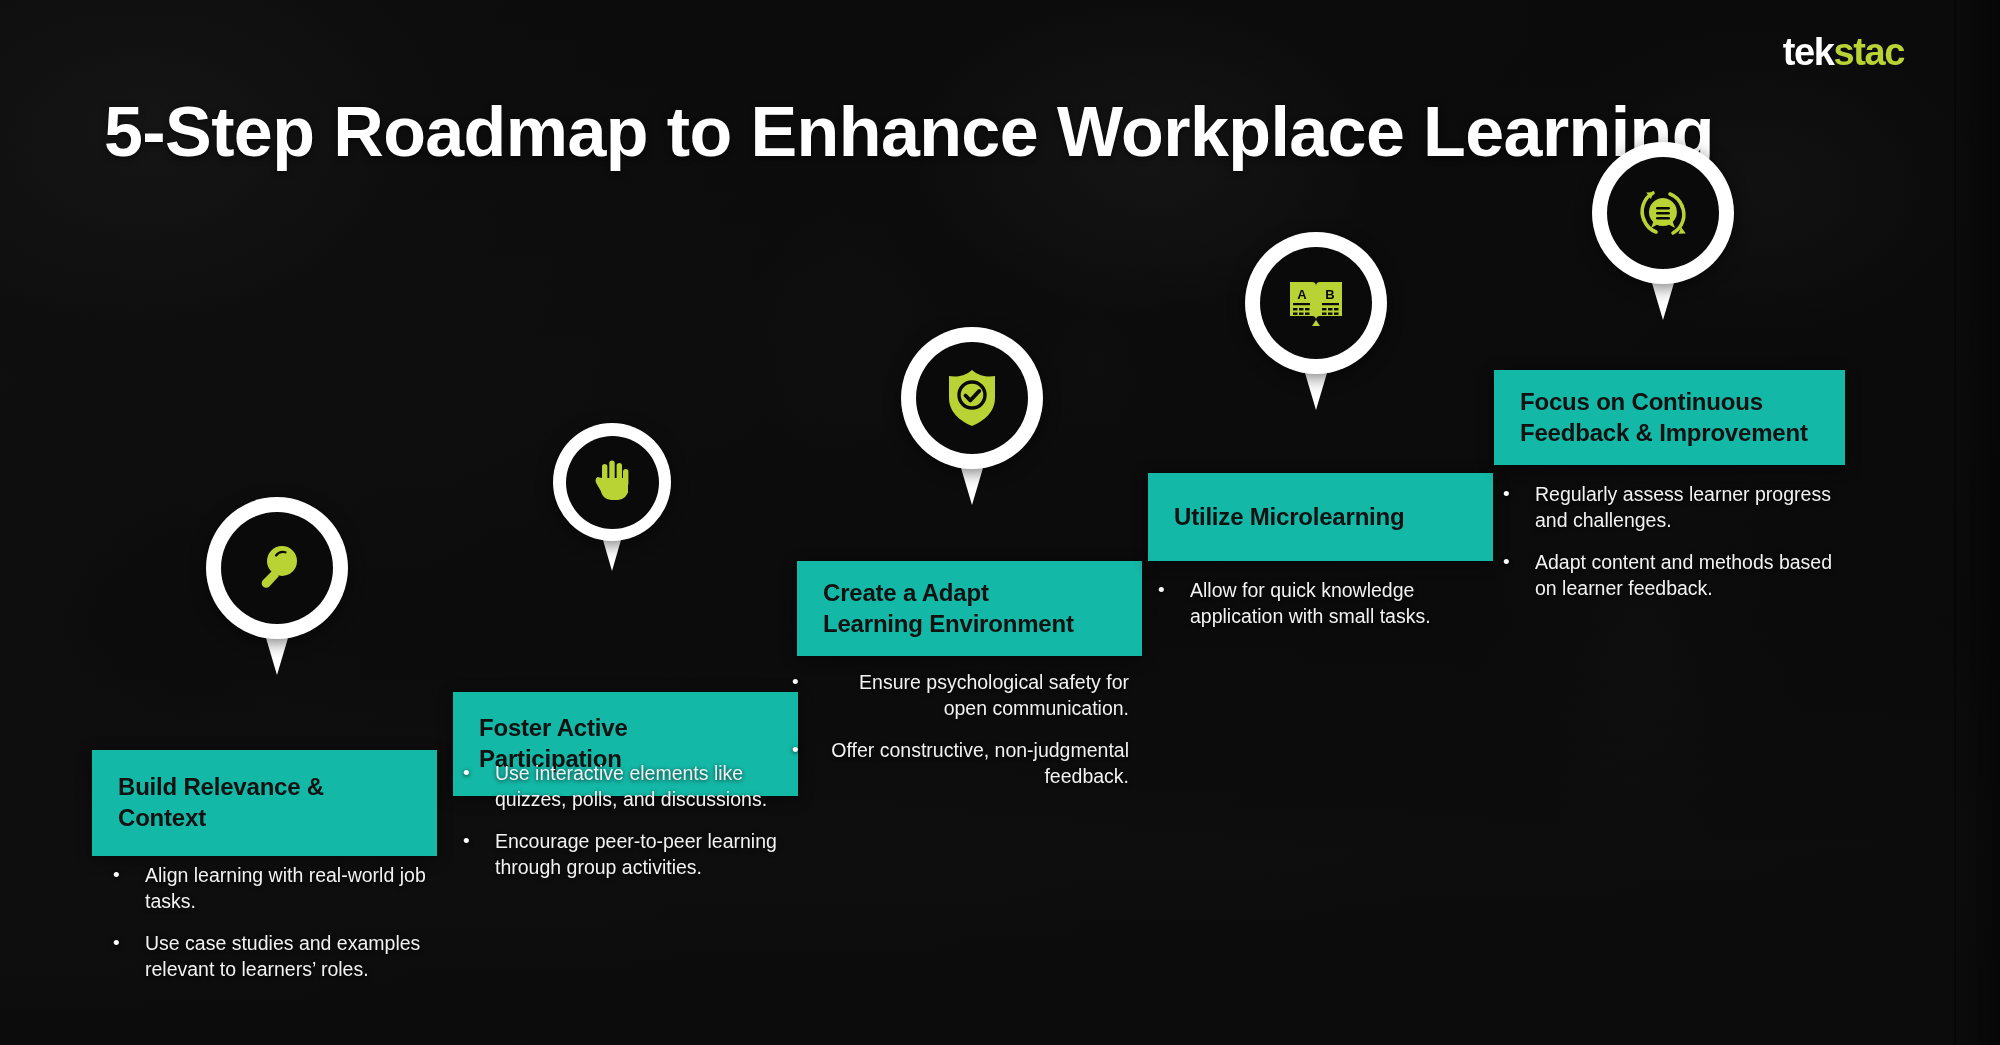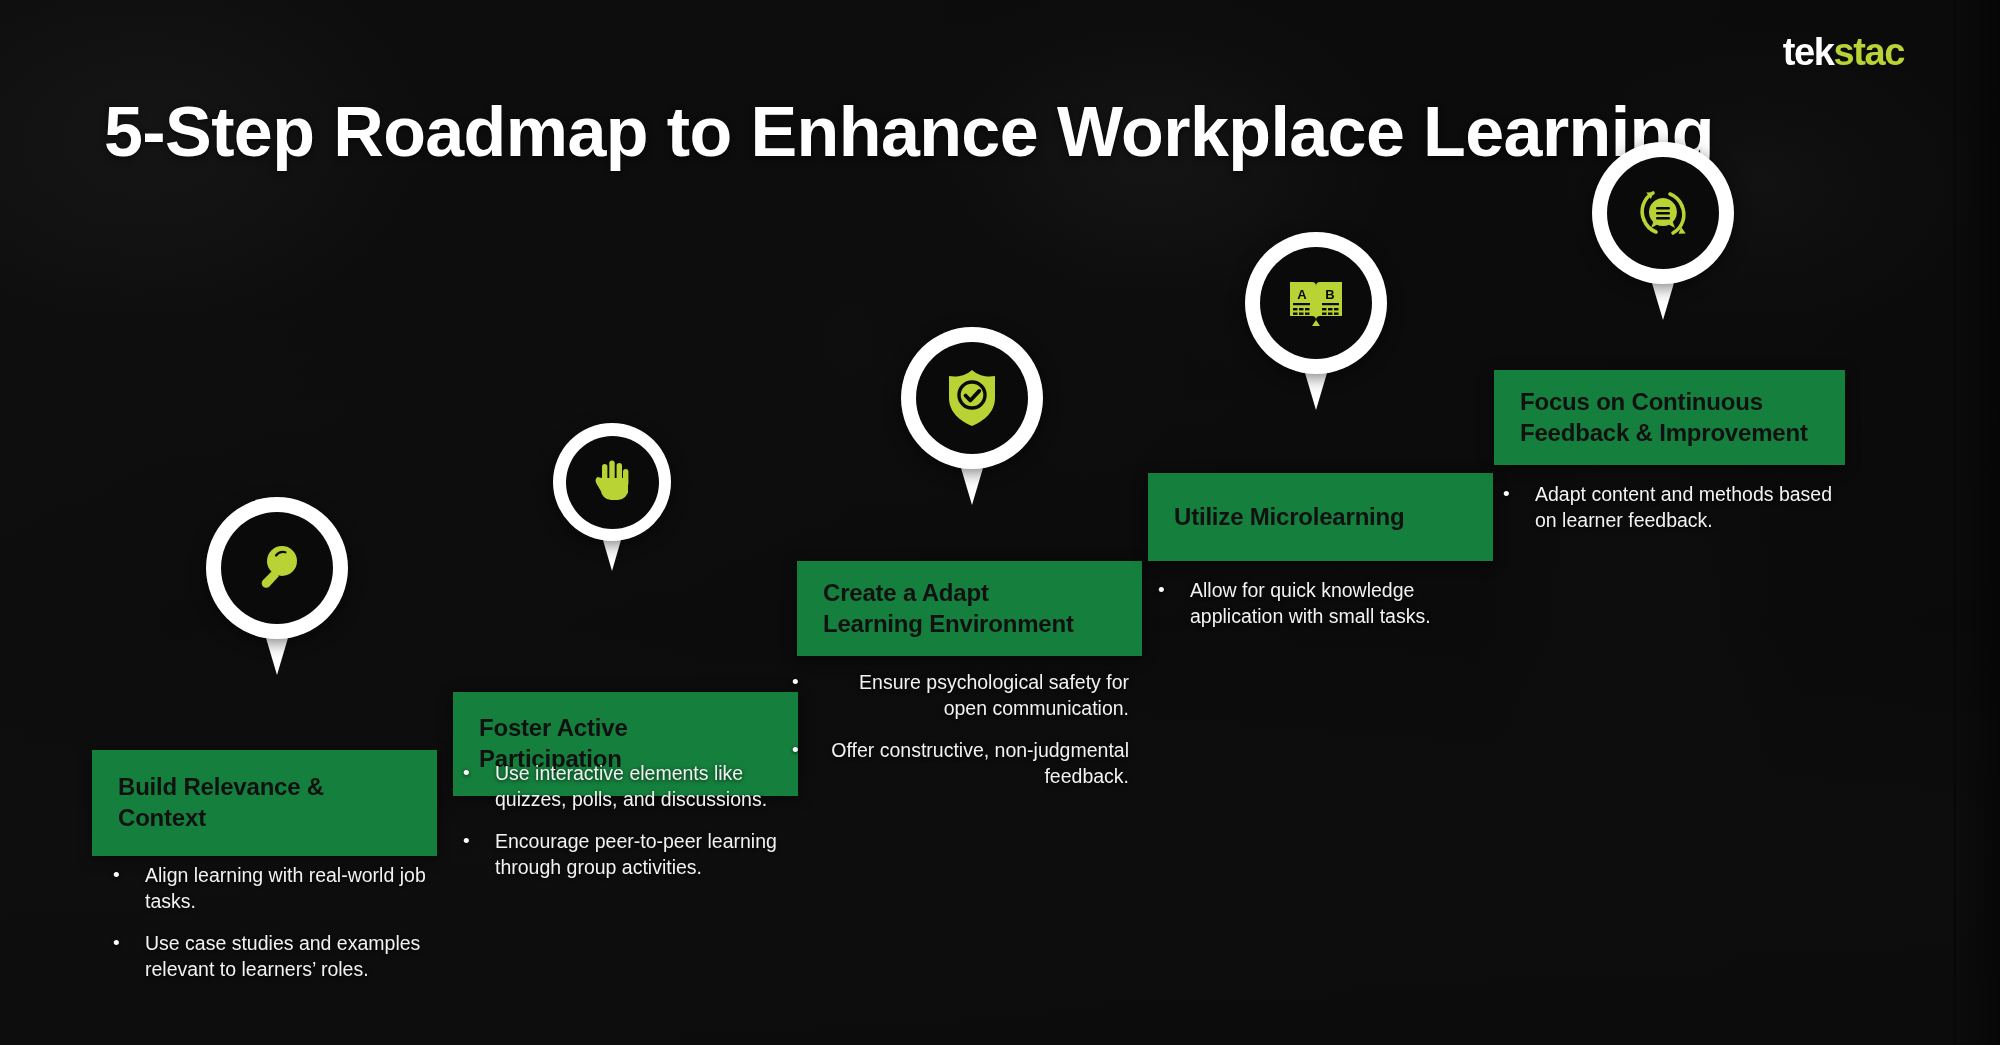--- a/index.html
+++ b/index.html
@@ -75,21 +75,21 @@
     line-height:1;
   }
   .logo .tek { color:#ffffff; }
   .logo .stac { color:#b9d334; }
 
   
   .step { position:absolute; }
 
   .card-head {
     position:absolute;
-    background:#15803d;
+    background:#14b8a6;
     display:flex;
     align-items:center;
     padding:4px 26px;
     box-shadow:0 3px 14px rgba(0,0,0,0.45);
   }
   .card-head h3 {
     color:#111111;
     font-size:24px;
     font-weight:bold;
     line-height:1.28;
@@ -317,17 +317,18 @@
     </div>
 
     <div class="card-head" style="left:1494px; top:370px; width:351px; height:95px;">
       <h3>
         <span>Focus on Continuous</span><br>
         <span>Feedback &amp; Improvement</span>
       </h3>
     </div>
 
     <ul class="bullets" style="left:1500px; top:482px; width:345px;">
+      <li>Regularly assess learner progress and challenges.</li>
       <li>Adapt content and methods based on learner feedback.</li>
     </ul>
   </div>
 
 </div>
 
 </body></html>

